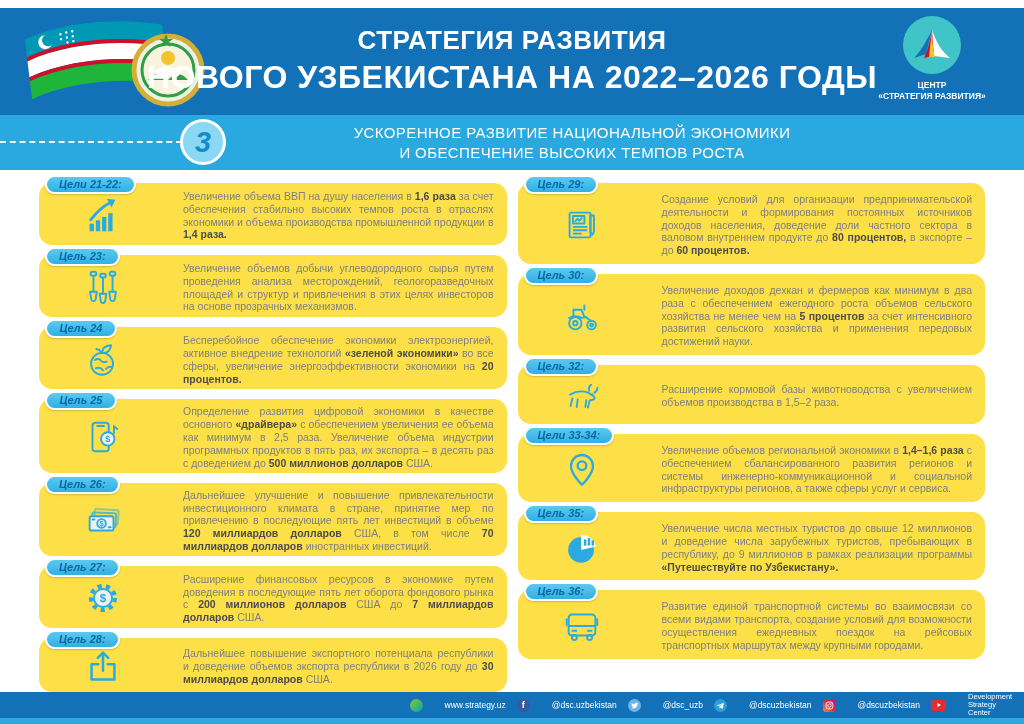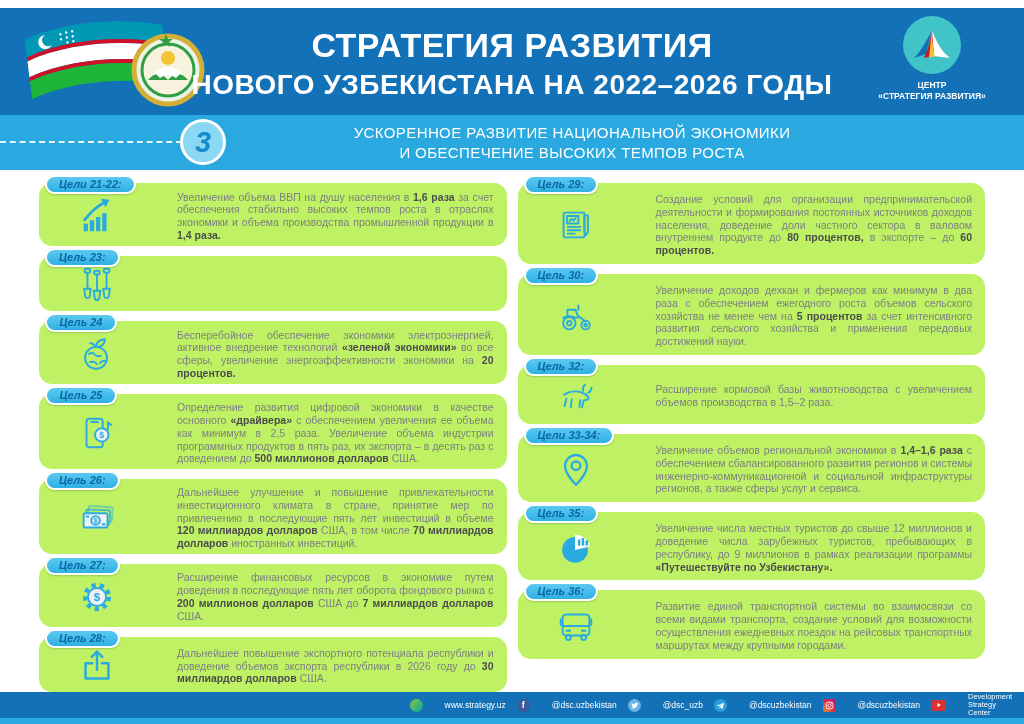--- a/index.html
+++ b/index.html
@@ -5,22 +5,22 @@
   * { margin:0; padding:0; box-sizing:border-box; }
   html,body { width:1024px; height:724px; overflow:hidden; background:#ffffff;
               font-family:"Liberation Sans", sans-serif; }
 
   
   .header { position:absolute; left:0; top:8px; width:1024px; height:107px;
             background:#1271b7; color:#fff; }
   .flag-wrap { position:absolute; left:16px; top:6px; width:200px; height:98px; }
   .htitle { position:absolute; left:0; top:16px; width:100%; text-align:center;
             font-weight:bold; letter-spacing:.5px; line-height:1.25; }
-  .htitle .l1 { font-size:34px; }
-  .htitle .l2 { font-size:28px; }
+  .htitle .l1 { font-size:26px; }
+  .htitle .l2 { font-size:32px; }
   .hlogo { position:absolute; right:22px; top:8px; width:140px; text-align:center; }
   .hlogo .disc { width:58px; height:58px; border-radius:50%; background:#41c4c7;
                  margin:0 auto 6px; display:flex; align-items:center; justify-content:center; }
   .hlogo .lt { font-size:8.5px; font-weight:bold; line-height:1.35;text-align:center; }
 
   
   .bar { position:absolute; left:0; top:115px; width:1024px; height:55px; background:#29a9e0; }
   .dash { position:absolute; left:0; top:26px; width:182px;
           border-top:2px dashed rgba(255,255,255,.9); }
   .num { position:absolute; left:180px; top:4px; width:46px; height:46px; border-radius:50%;
@@ -28,22 +28,22 @@
          font-size:29px; font-weight:bold; font-style:italic;
          display:flex; align-items:center; justify-content:center; }
   .btitle { position:absolute; left:120px; right:0; top:0; height:55px;
             display:flex; flex-direction:column; align-items:center; justify-content:center;
             color:#fff; font-size:15px; letter-spacing:.4px; line-height:1.3; text-align:center; }
 
   
   .main { position:absolute; left:0; top:170px; width:1024px; height:522px;
           padding:13px 39px 0; display:flex; gap:11px; }
   .col { flex:1; display:flex; flex-direction:column; gap:10px; }
-  .goal { position:relative; background:#bef264; border-radius:13px; min-height:54px;
-          display:flex; align-items:center; padding:10px 13px 7px 10px; }
+  .goal { position:relative; background:#fde047; border-radius:13px; min-height:54px;
+          display:flex; align-items:center; padding:10px 13px 7px 16px; }
   .pill { position:absolute; top:-8px; left:6px; z-index:2; min-width:72px; text-align:center;
           background:linear-gradient(180deg,#5cc9f0,#2fb0e4); border:2px solid #fff;
           border-radius:20px; padding:1px 12px 2px; font-size:11px; font-weight:bold;
           font-style:italic; color:#0b67a5; box-shadow:0 1px 2px rgba(0,0,0,.18);
           white-space:nowrap; }
   .gicon { width:96px; flex:none; display:flex; align-items:center; justify-content:center; }
   .gtext { flex:1; font-size:10.5px; line-height:1.22; color:#7d7f83; text-align:justify;margin-left:32px; }
   .gtext .b { font-weight:bold; color:#4c4c4e; }
 
   
@@ -150,20 +150,21 @@
             <path d="M12 9 V26"></path>
             <path d="M8.5 26 h7 l-1.2 8 a2.4 2.4 0 0 1 -4.6 0 z"></path>
           <rect x="19" y="7" width="6" height="4" rx="2"></rect>
             <path d="M22 11 V28"></path>
             <path d="M18.5 28 h7 l-1.2 8 a2.4 2.4 0 0 1 -4.6 0 z"></path>
           <rect x="29" y="5" width="6" height="4" rx="2"></rect>
             <path d="M32 9 V26"></path>
             <path d="M28.5 26 h7 l-1.2 8 a2.4 2.4 0 0 1 -4.6 0 z"></path>
         </svg>
       </div>
+      <div class="gtext"><span>Увеличение объемов добычи углеводородного сырья путем проведения анализа месторождений, геологоразведочных площадей и структур и привлечения в этих целях инвесторов на основе прозрачных механизмов.</span></div>
     </div>
 
     <div class="goal">
       <div class="pill">Цель 24</div>
       <div class="gicon">
         <svg width="42" height="42" viewBox="0 0 44 44" fill="none" stroke="#29abe2" stroke-width="2" stroke-linecap="round" stroke-linejoin="round">
             <circle cx="21" cy="26" r="11.5"></circle>
             <path d="M21 14.5 c0 -4.5 3.5 -7.5 9.5 -8 c-.5 5.5 -4 8.5 -9.5 8 z"></path>
             <path d="M21 14.5 q-2.5 -3.5 -6 -4"></path>
             <path d="M13.5 22 q4 -2.5 6.5 .8 q2 2.5 6 1 M14.5 30.5 q5 -1.5 7.5 2.2 M25 31.5 q2.5 -3 5.8 -2.2"></path>

